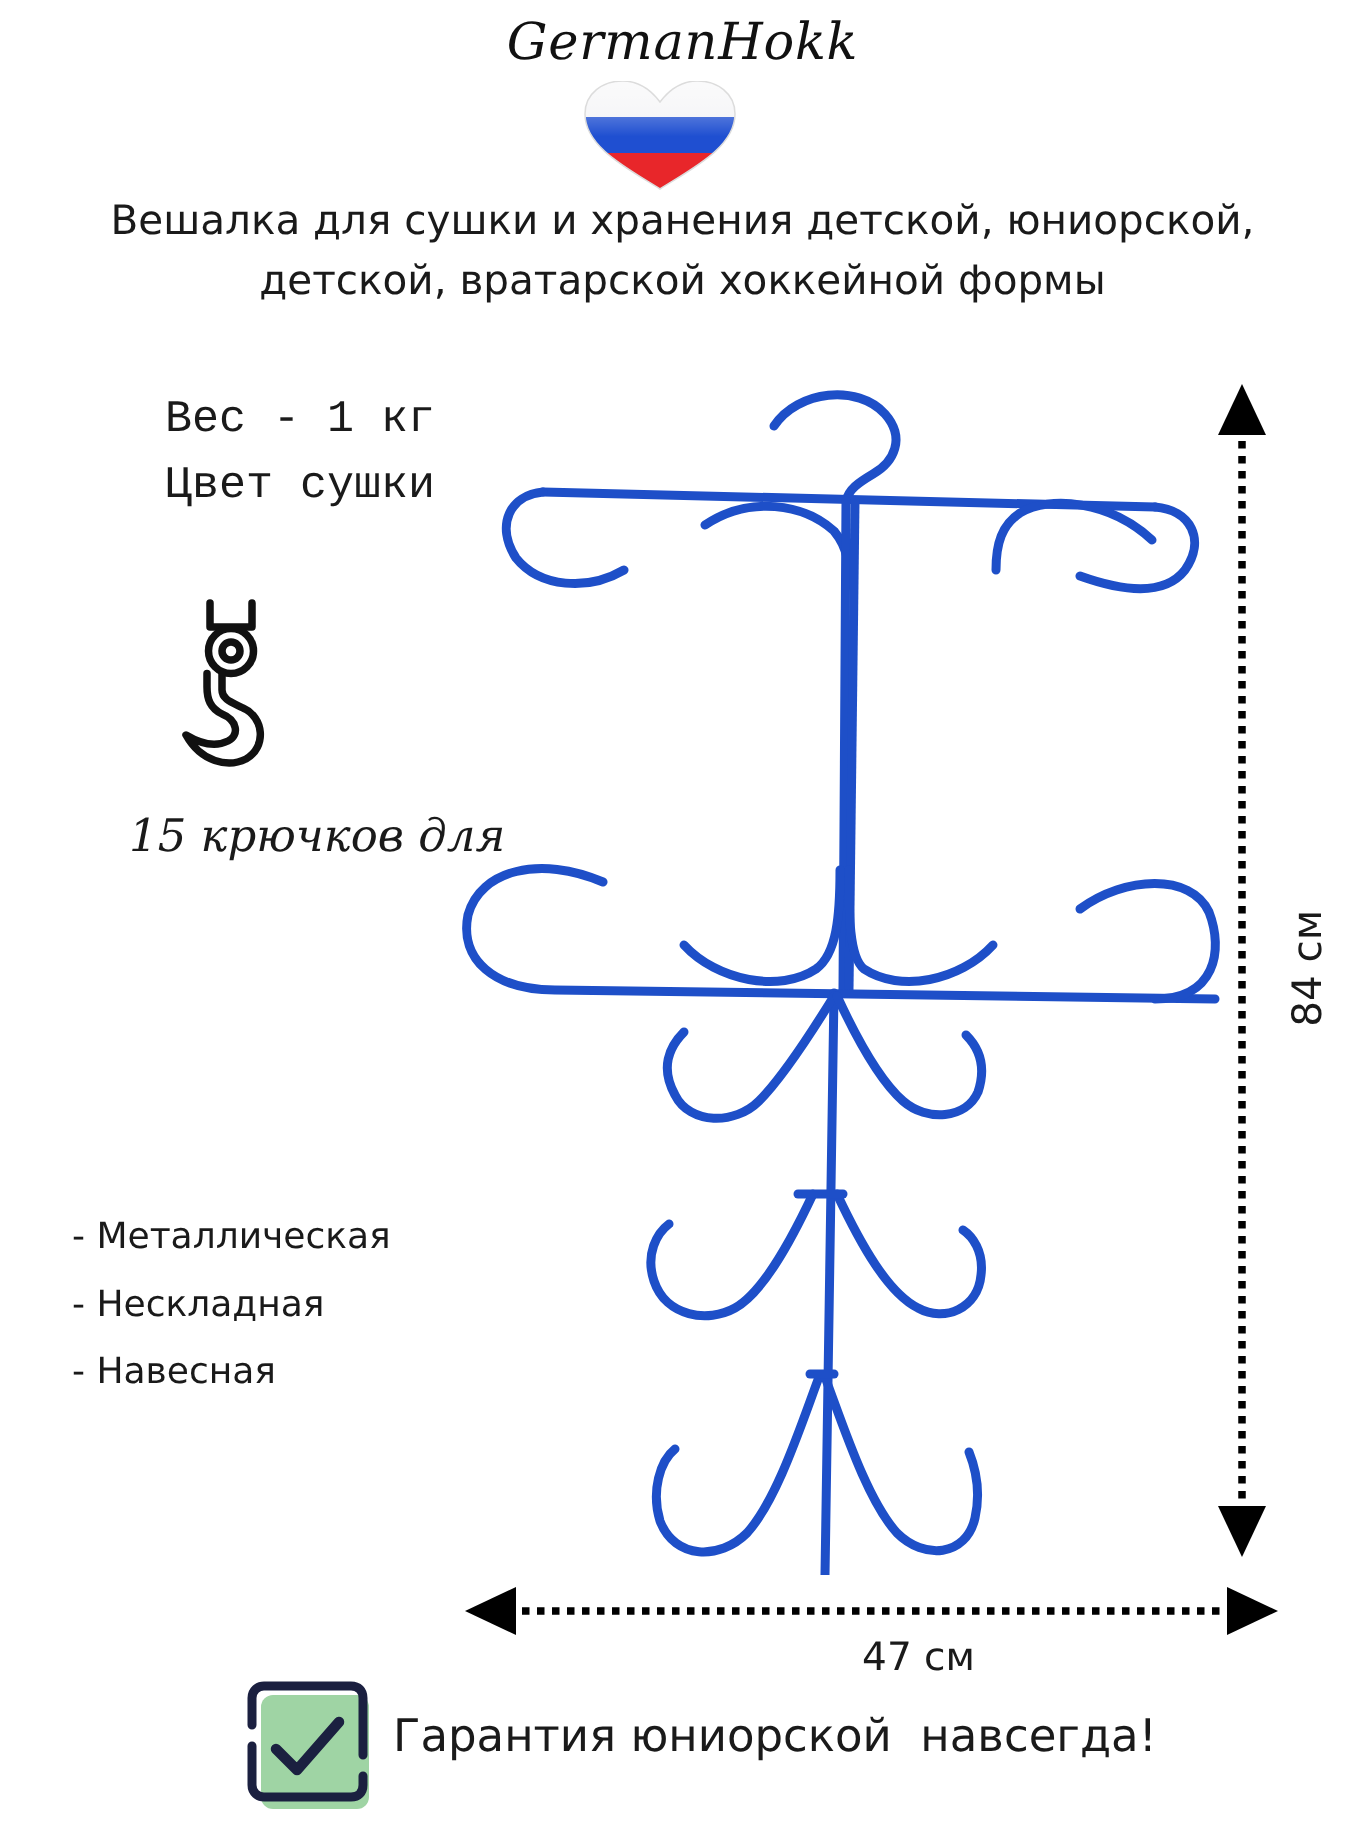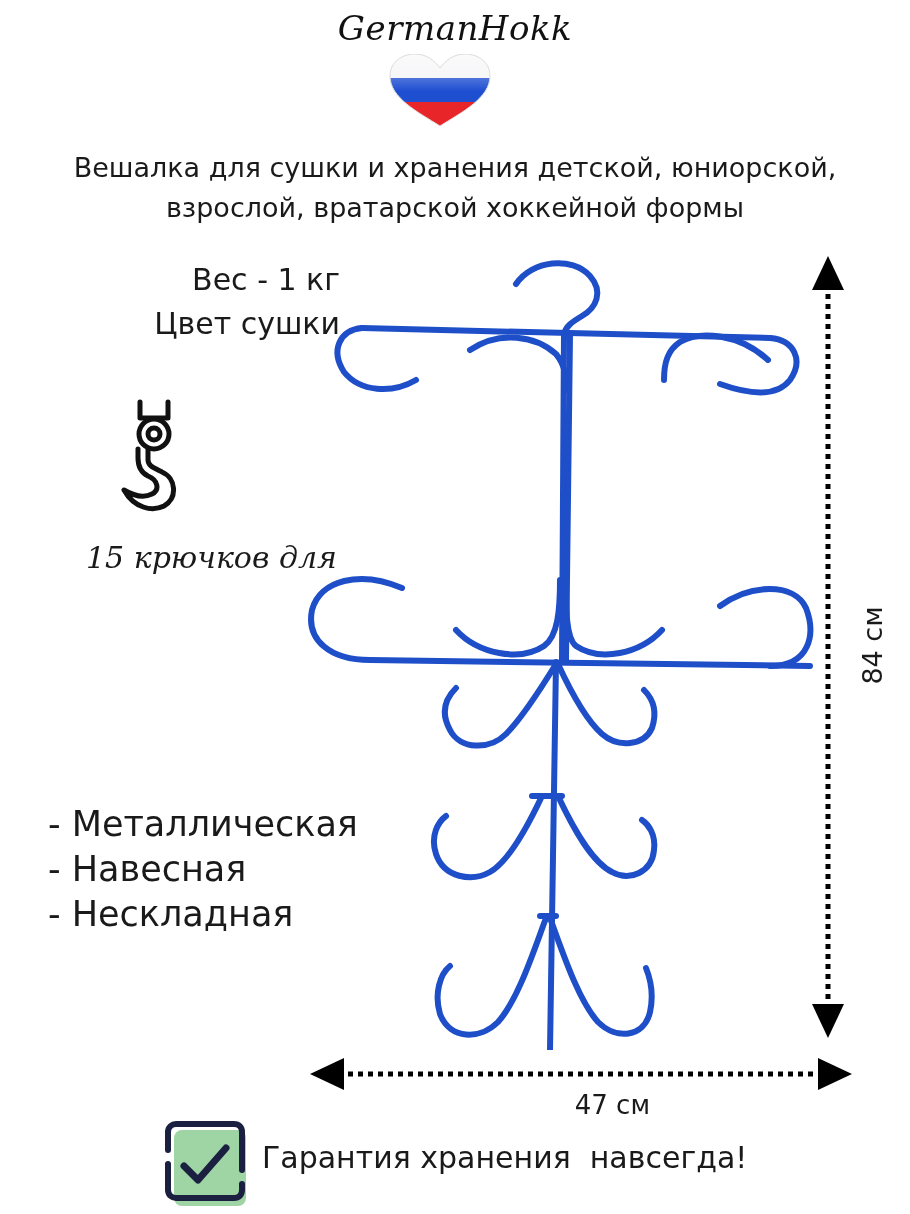--- a/index.html
+++ b/index.html
@@ -2,25 +2,25 @@
 <html><head>
 <meta charset="utf-8">
 <style>
   html, body { margin: 0; padding: 0; background: #ffffff; }
   body { width: 910px; height: 1214px; position: relative; overflow: hidden;
          font-family: "DejaVu Sans", sans-serif; color: #1a1a1a; }
   .abs { position: absolute; }
   .brand { left: 0; width: 910px; top: 8px; text-align: center;
            font-family: "DejaVu Serif", serif; font-style: italic; font-size: 34px; color: #111; letter-spacing: 0.5px; }
   .flag-heart { left: 388px; top: 54px; width: 104px; height: 74px; }
-  .title { left: 0; width: 910px; top: 148px; text-align: center; font-size: 27px; line-height: 40px; color: #1a1a1a; }
-  .spec { left: 60px; width: 280px; top: 258px; text-align: right; font-size: 30px; line-height: 44px; }
+  .title { left: 0; width: 910px; top: 128px; text-align: center; font-size: 27px; line-height: 40px; color: #1a1a1a; }
+  .spec { left: 60px; width: 280px; top: 258px; text-align: center; font-size: 30px; line-height: 44px; font-family: Liberation Mono, monospace; }
   .hook-icon { left: 118px; top: 398px; width: 72px; height: 116px; }
   .hooks-text { left: 38px; top: 530px; font-family: "DejaVu Serif", serif; font-style: italic; font-size: 30px; line-height: 56px; margin-left: 48px; }
-  .features { left: 48px; top: 802px; font-size: 35px; line-height: 45px; }
+  .features { left: 48px; top: 802px; font-size: 24px; line-height: 45px; }
   .hanger { left: 300px; top: 250px; width: 520px; height: 800px; }
   .dim-v { left: 808px; top: 252px; width: 40px; height: 790px; }
   .dim-v-label { left: 832px; top: 595px; width: 70px; height: 100px; }
   .dim-v-label span { display: block; transform: rotate(-90deg); transform-origin: center; position: absolute; left: -10px; top: 35px; width: 100px; text-align: center; font-size: 27px; }
   .dim-h { left: 306px; top: 1052px; width: 550px; height: 44px; }
   .dim-h-label { left: 540px; top: 1090px; width: 110px; text-align: right; font-size: 26px; }
   .guarantee-icon { left: 160px; top: 1118px; width: 92px; height: 92px; }
   .guarantee-text { left: 262px; top: 1140px; font-size: 30px; white-space: pre; }
 </style>
 </head>
@@ -42,43 +42,43 @@
     <rect x="0" y="0" width="104" height="24" fill="#f4f4f6"></rect>
     <rect x="0" y="24" width="104" height="24" fill="#1f4fd1"></rect>
     <rect x="0" y="48" width="104" height="26" fill="#e8262a"></rect>
     <rect x="0" y="0" width="104" height="74" fill="url(#shine)"></rect>
   </g>
   <path d="M52 72 C30 58 2 44 2 22 C2 8 14 0 27 0 C38 0 46 6 52 14 C58 6 66 0 77 0 C90 0 102 8 102 22 C102 44 74 58 52 72 Z" fill="none" stroke="#dcdcdc" stroke-width="1"></path>
 </svg>
 
 <div class="abs title">
   <div>Вешалка для сушки и хранения детской, юниорской,</div>
-  <div>взрослой, вратарской хоккейной формы</div>
+  <div>детской, вратарской хоккейной формы</div>
 </div>
 
 <div class="abs spec">
   <div>Вес - 1 кг</div>
   <div>Цвет сушки</div>
 </div>
 
 <svg class="abs hook-icon" viewBox="0 0 72 116" fill="none" stroke="#111" stroke-width="5" stroke-linecap="round" stroke-linejoin="round">
   <path d="M22 4 V20 H50 V4"></path>
   <circle cx="36" cy="36" r="15"></circle>
   <circle cx="36" cy="36" r="6"></circle>
   <path d="M30 51 V62 C30 68 36 70 44 74 C58 80 60 100 46 108 C34 114 16 110 6 92 C16 98 26 100 34 96 C42 92 40 82 30 78 C22 74 20 68 20 60 V51"></path>
 </svg>
 
 <div class="abs hooks-text">
   <div>15 крючков для</div>
 </div>
 
 <div class="abs features">
   <div>- Металлическая</div>
+  <div>- Нескладная</div>
   <div>- Навесная</div>
-  <div>- Нескладная</div>
 </div>
 
 <svg class="abs hanger" viewBox="0 0 520 800" fill="none" stroke="#1e4fc8" stroke-width="6" stroke-linecap="round" stroke-linejoin="round">
 
   <path d="M216 34 C232 10 272 6 290 26 C304 42 296 58 282 66 C272 72 266 76 264 84"></path>
 
   <path d="M62 78 L470 88"></path>
 
   <path d="M62 78 C40 80 30 100 44 122 C60 142 92 144 116 130"></path>
 
@@ -127,13 +127,13 @@
   <polygon points="546,22 512,6 512,38" fill="#000"></polygon>
 </svg>
 <div class="abs dim-h-label">47 см</div>
 
 <svg class="abs guarantee-icon" viewBox="0 0 92 92">
   <rect x="14" y="12" width="72" height="76" rx="8" fill="#9fd4a4"></rect>
   <path d="M8 32 V14 C8 9 12 6 16 6 H74 C79 6 82 9 82 14 V52" fill="none" stroke="#1b2040" stroke-width="6" stroke-linecap="round"></path>
   <path d="M8 46 V72 C8 77 12 80 16 80 H74 C79 80 82 77 82 72 V66" fill="none" stroke="#1b2040" stroke-width="6" stroke-linecap="round"></path>
   <path d="M24 48 L38 62 L66 30" fill="none" stroke="#1b2040" stroke-width="7" stroke-linecap="round" stroke-linejoin="round"></path>
 </svg>
-<div class="abs guarantee-text">Гарантия хранения  навсегда!</div>
+<div class="abs guarantee-text">Гарантия юниорской  навсегда!</div>
 
 </body></html>

